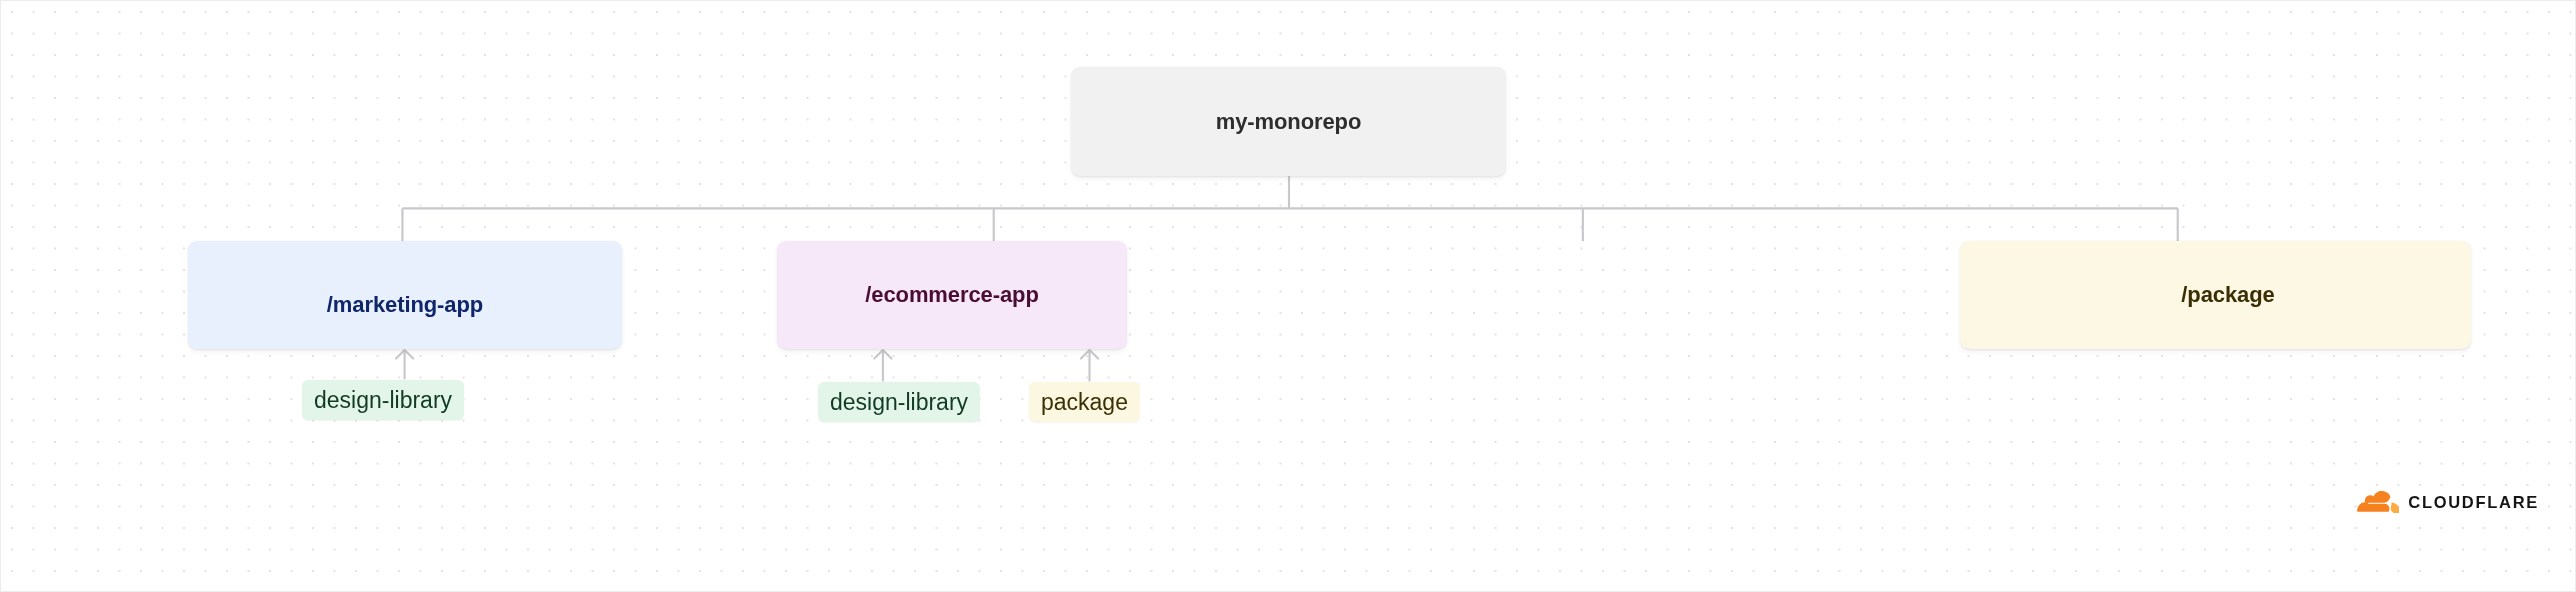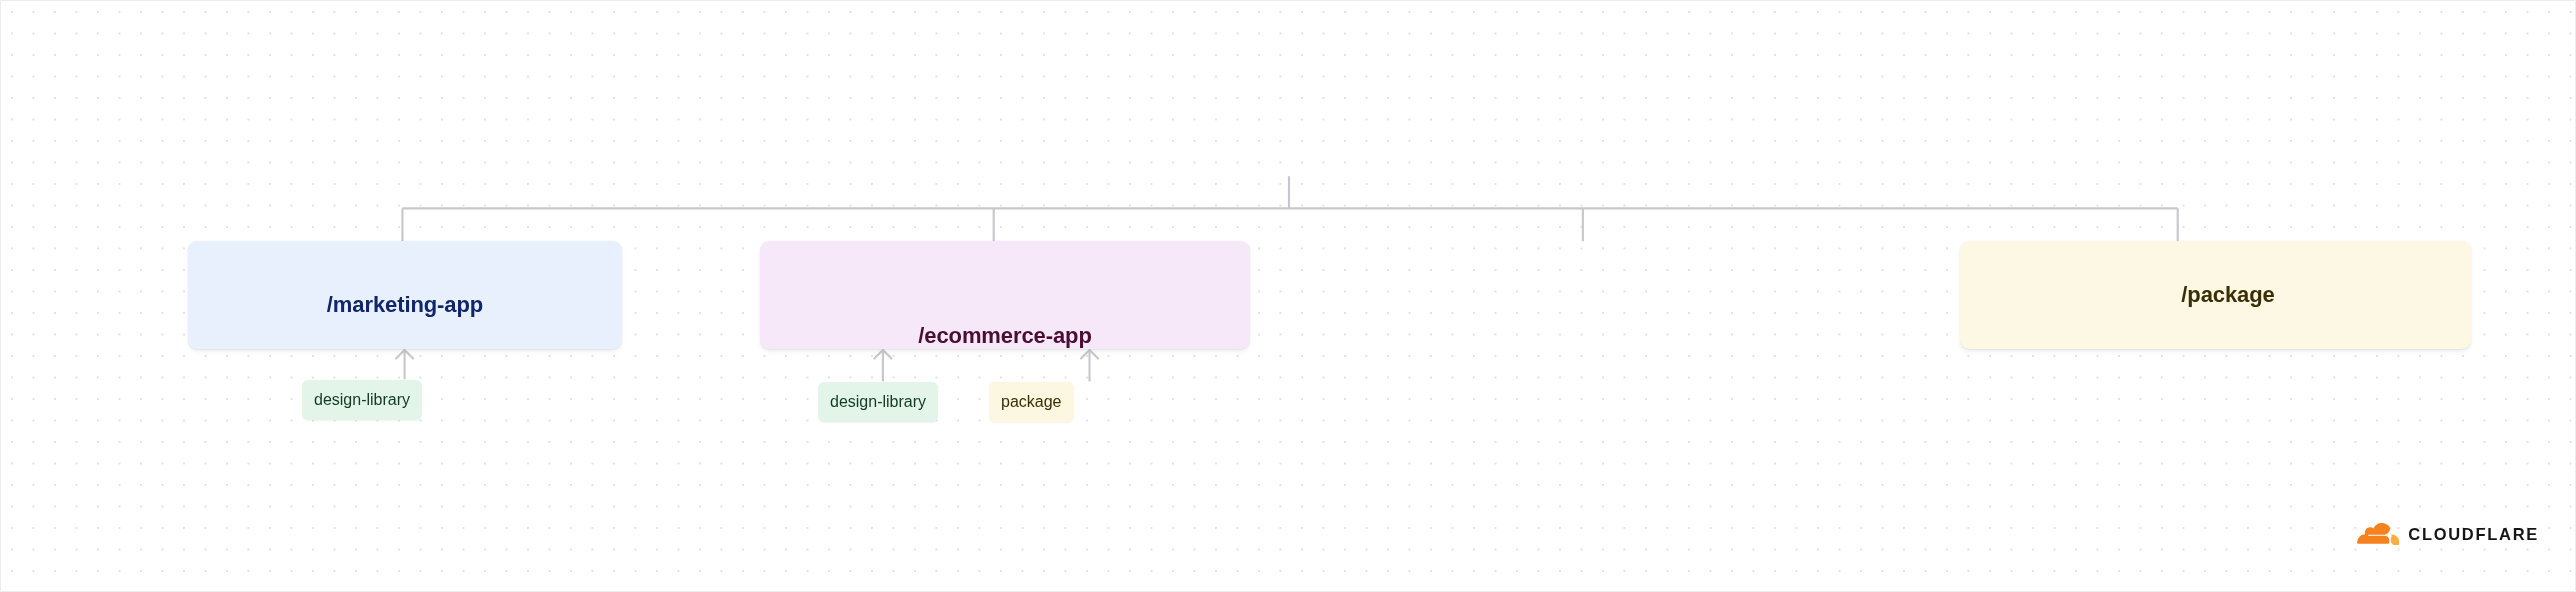--- a/index.html
+++ b/index.html
@@ -64,21 +64,21 @@
   }
 
   .child-node {
     top: 240px;
     height: 108px;
   }
 
   .child-marketing  { left: 187px;  width: 434px; background: #e8f0fd; }
   .child-marketing  .node-label { color: #10266b; margin-top: 20px; }
 
-  .child-ecommerce  { left: 759px; width: 490px; background: #f7e8f9; align-items: flex-end; }
+  .child-ecommerce  { left: 776px; width: 350px; background: #f7e8f9; }
   .child-ecommerce  .node-label { color: #4a0d33; }
 
   .child-design     { left: 1365px; width: 434px; background: #e1f5e6; }
   .child-design     .node-label { color: #113d23; }
 
   .child-package    { left: 1959px; width: 511px; background: #fdf8e3; padding-left: 25px; }
   .child-package    .node-label { color: #3b2e05; }
 
   
   .chip {
@@ -87,44 +87,43 @@
     height: 40px;
     border-radius: 6.4px;
     display: flex;
     align-items: center;
     justify-content: center;
     padding: 0 12px;
     box-shadow: 0 0.7px 1.4px rgba(15, 23, 42, 0.05);
   }
 
   .chip-label {
-    font-size: 16px;
+    font-size: 23px;
     font-weight: 400;
     white-space: nowrap;
   }
 
   .chip-green  { background: #e3f5e8; }
   .chip-green  .chip-label { color: #123b23; }
 
   .chip-yellow { background: #fcf7e0; }
   .chip-yellow .chip-label { color: #3b2f06; }
 
   .chip-dl-marketing { left: 301px;  top: 379px; }
   .chip-dl-ecommerce { left: 817px; top: 381px; }
-  .chip-pkg-ecommerce{ left: 988px; top: 381px; }
+  .chip-pkg-ecommerce{ left: 1028px; top: 381px; }
 
   
   #cf-logo {
     position: absolute;
     left: 2354px;
     top: 490px;
     display: flex;
     align-items: center;
     gap: 9.3px;
-    margin-top: 32px;
   }
   #cf-logo .cf-mark { display: block; }
   #cf-logo .cf-word {
     font-size: 16.5px;
     font-weight: 700;
     letter-spacing: 1.7px;
     color: #151515;
     line-height: 1;
   }
 </style>
@@ -149,20 +148,23 @@
       <path d="M1232 532 L1232 489"></path>
       <path d="M1521 532 L1521 489"></path>
     </g>
     <g fill="none" stroke="#c8c8cc" stroke-width="3" stroke-linecap="round" stroke-linejoin="round">
       <path d="M551 500 L563 488 L575 500"></path>
       <path d="M1220 500 L1232 488 L1244 500"></path>
       <path d="M1509 500 L1521 488 L1533 500"></path>
     </g>
   </svg>
 
+  <div class="node root-node">
+    <span class="node-label">my-monorepo</span>
+  </div>
 
   <div class="node child-node child-marketing">
     <span class="node-label">/marketing-app</span>
   </div>
 
   <div class="node child-node child-ecommerce">
     <span class="node-label">/ecommerce-app</span>
   </div>
 
 

